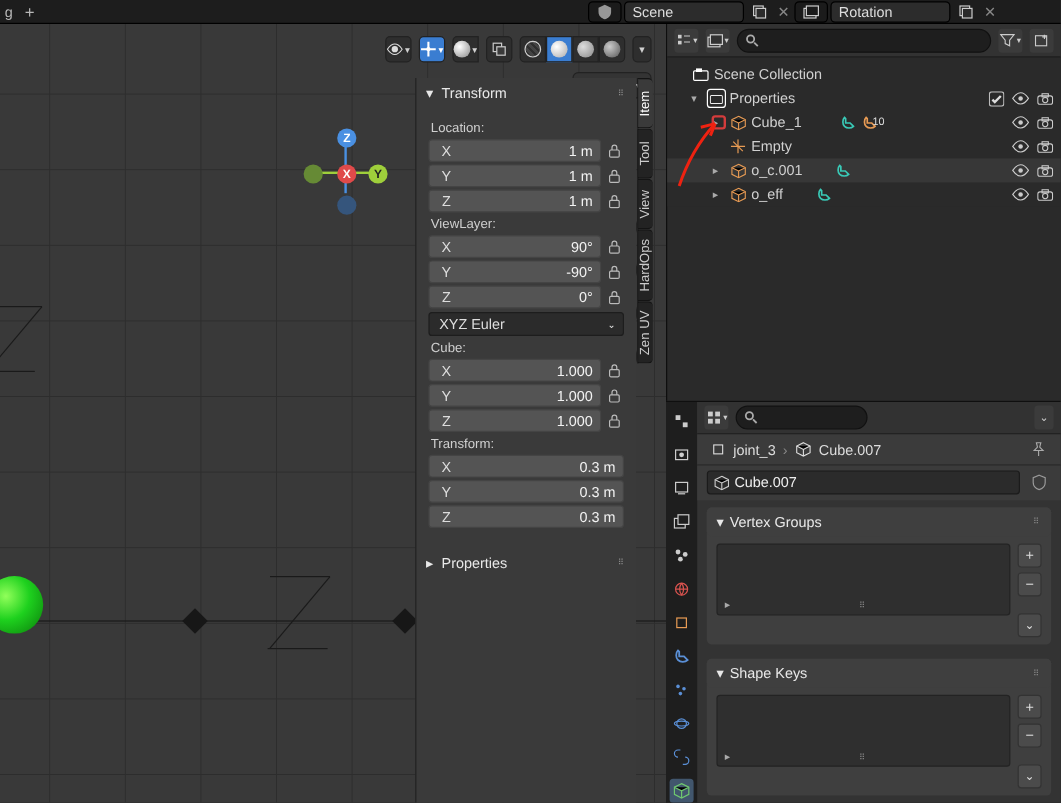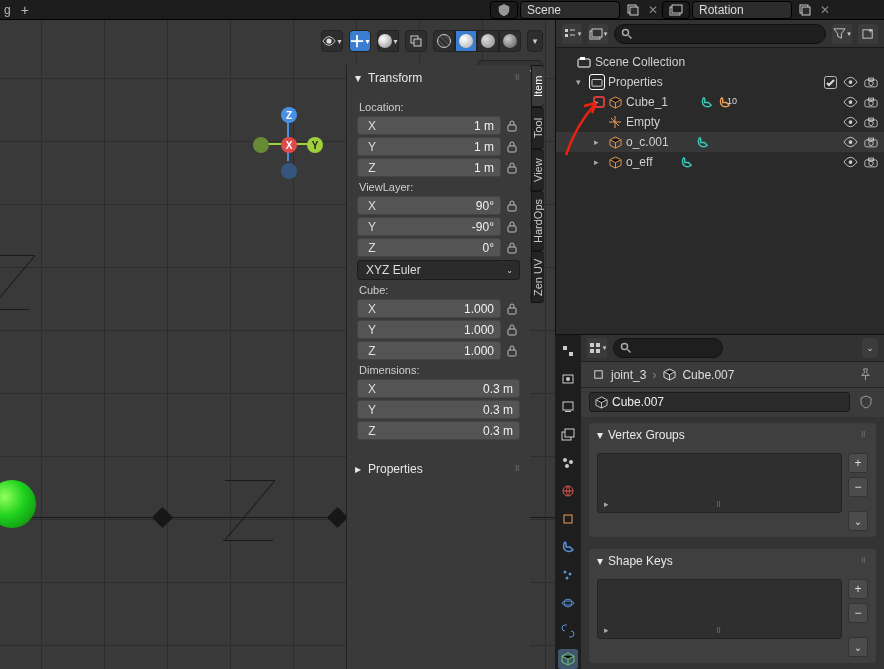--- a/index.html
+++ b/index.html
@@ -466,21 +466,21 @@
           <span class="v">1.000</span>
         </div>
         <span class="np-link">
           <svg width="10" height="12" viewBox="0 0 10 12">
             <rect x="1" y="5" width="8" height="6" rx="1" fill="none" stroke="#bbb"></rect>
             <path d="M3 5V3a2 2 0 014 0v2" fill="none" stroke="#bbb"></path>
           </svg>
         </span>
       </div>
 
-    <div class="np-label">Dimensions:</div>
+    <div class="np-label">Transform:</div>
     <div class="np-row">
         <div class="np-field">
           <span class="a">X</span>
           <span class="v">0.3 m</span>
         </div>
       </div>
     <div class="np-row">
         <div class="np-field">
           <span class="a">Y</span>
           <span class="v">0.3 m</span>

